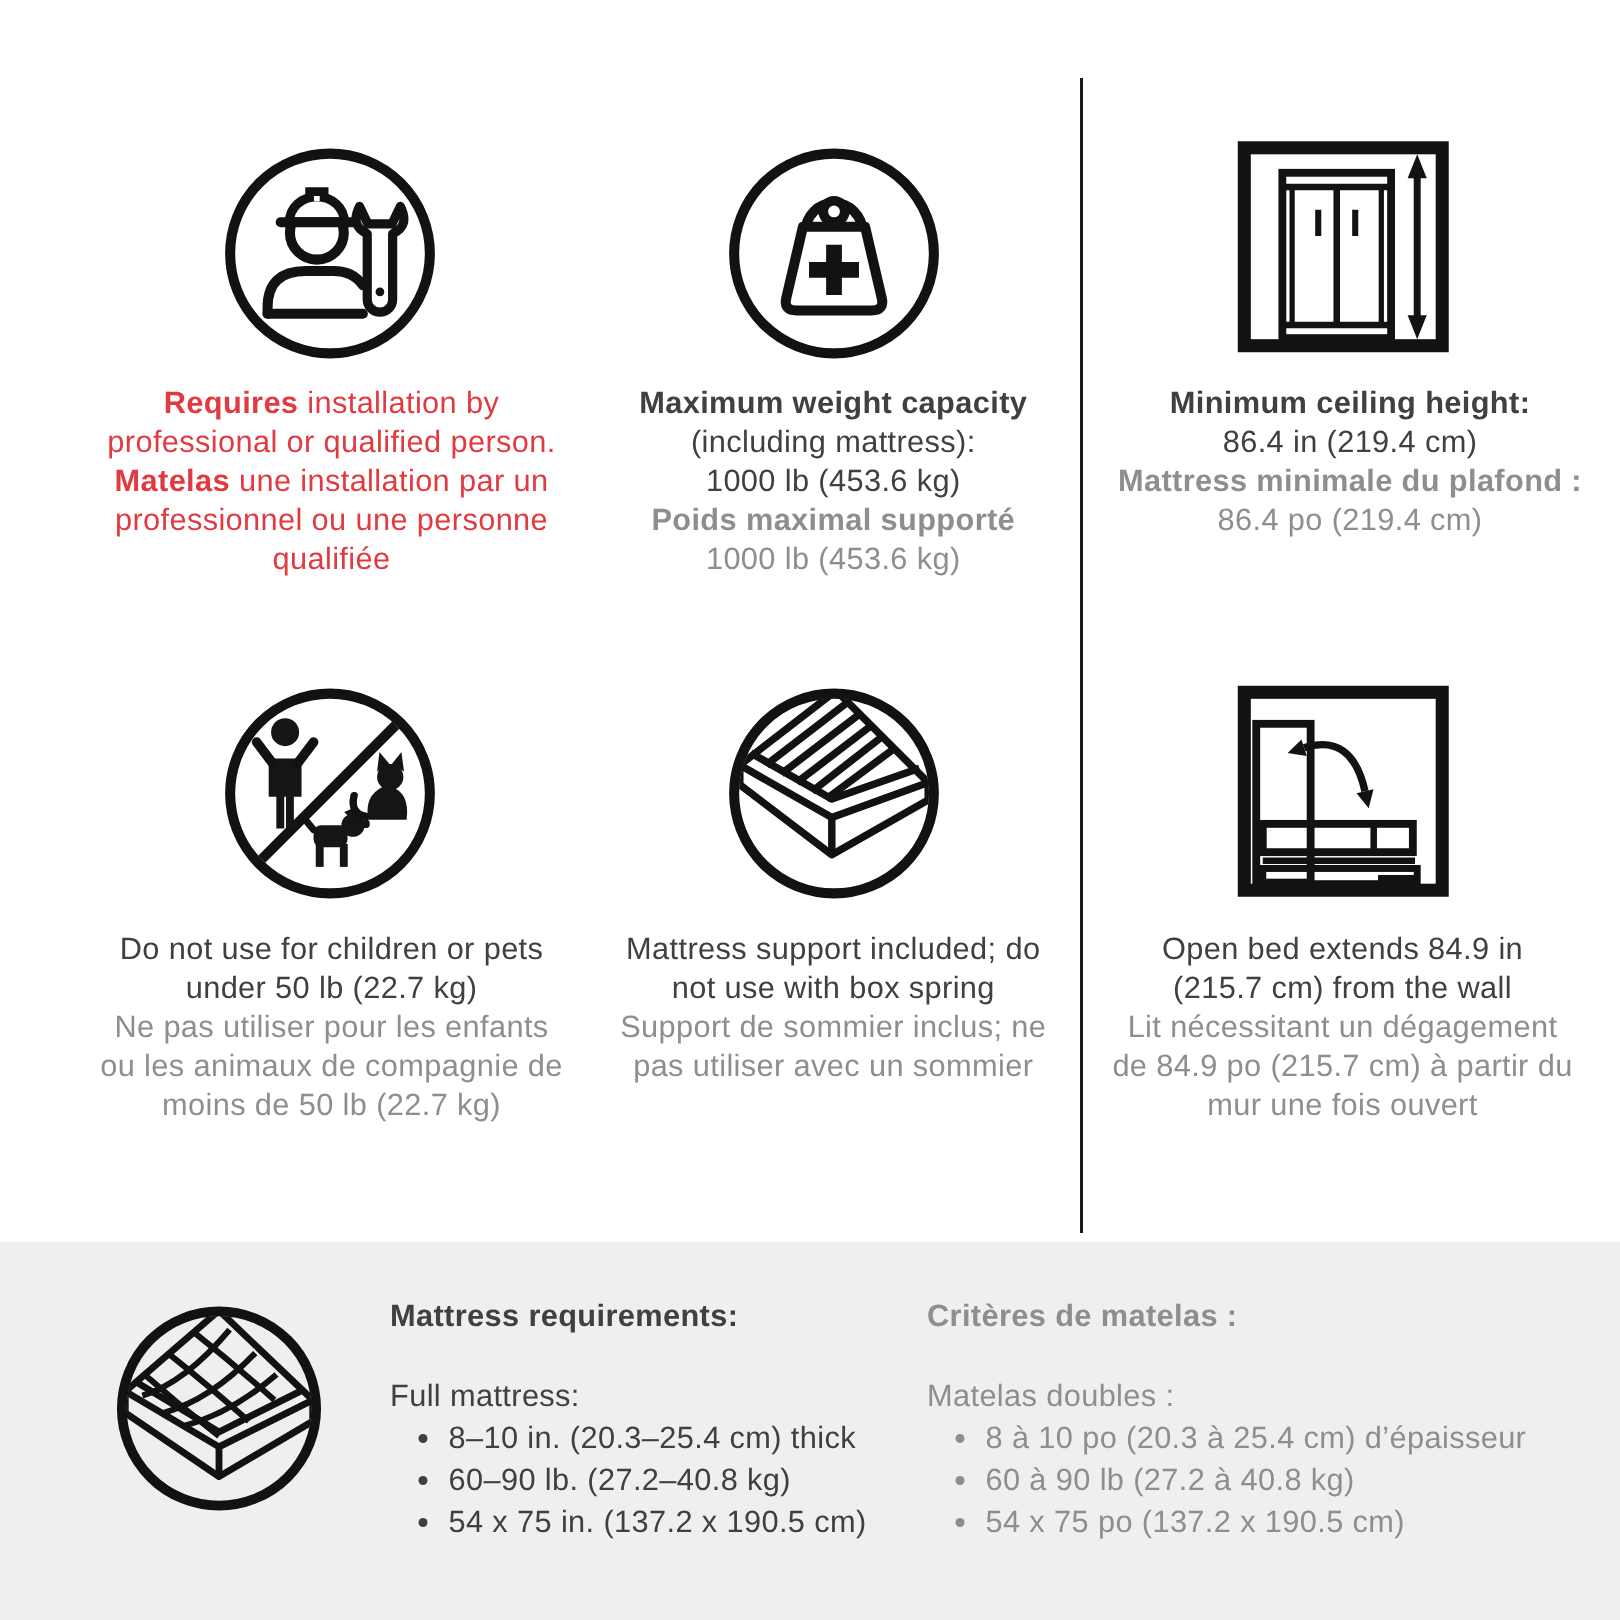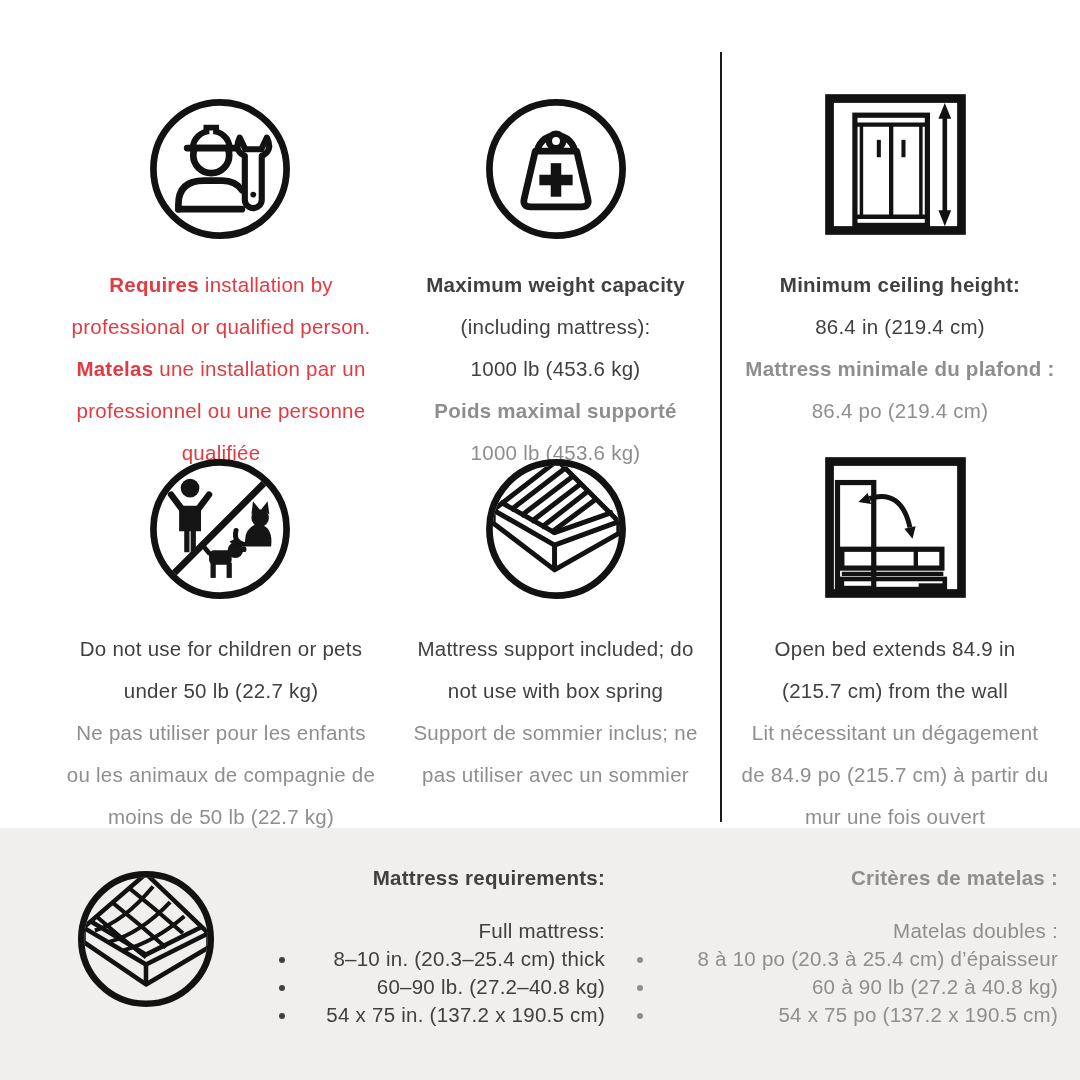--- a/index.html
+++ b/index.html
@@ -3,26 +3,26 @@
 <meta charset="utf-8">
 <style>
   html,body{margin:0;padding:0;background:#fff;}
   .page{position:relative;width:1080px;height:1080px;background:#ffffff;
         font-family:"Liberation Sans",sans-serif;overflow:hidden;color:#1d1d1d;}
   .divider{position:absolute;left:720px;top:52px;width:1.6px;height:770px;background:#1a1a1a;}
   .icon{position:absolute;}
   .icon svg{display:block;width:100%;height:100%;}
   .stroke{stroke:#121212;fill:none;}
   .cell-text{position:absolute;text-align:center;font-size:20.5px;line-height:26px;letter-spacing:0.25px;}
-  .ln{min-height:26px;white-space:nowrap;margin-top:16px;}
+  .ln{min-height:26px;white-space:nowrap;}
   .b{font-weight:bold;}
   .black{color:#404040;}
   .gray{color:#8e8e8e;}
   .red{color:#e23a41;}
-  .band{position:absolute;left:0;top:828px;width:1080px;height:252px;background:#f0efee;text-align:right;}
+  .band{position:absolute;left:0;top:828px;width:1080px;height:252px;background:#f0efee;}
   .band-block{position:absolute;font-size:20.5px;line-height:28px;letter-spacing:0.25px;}
   .band-title{font-weight:bold;margin:0 0 25px 0;white-space:nowrap;}
   .band-sub{white-space:nowrap;}
   .band-list{margin:0;padding:0 0 0 22px;list-style:disc;}
   .band-list li{white-space:nowrap;padding-left:1px;margin-left:16px;}
 </style>
 </head>
 <body>
 
 <div class="page">

